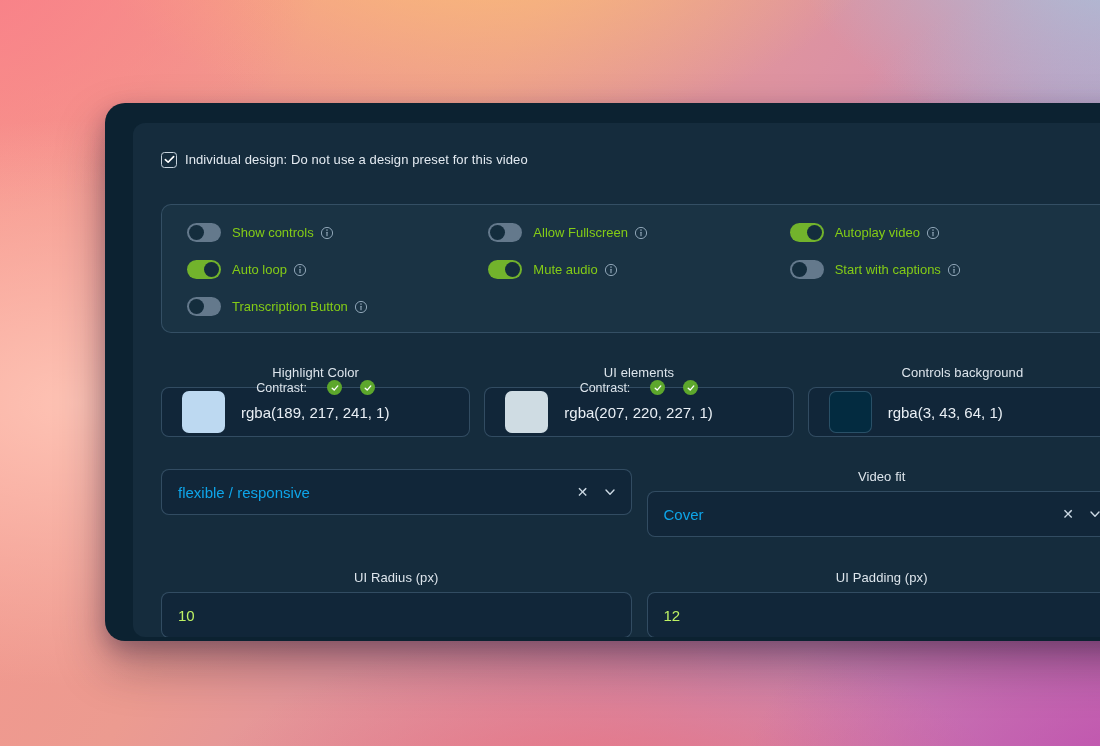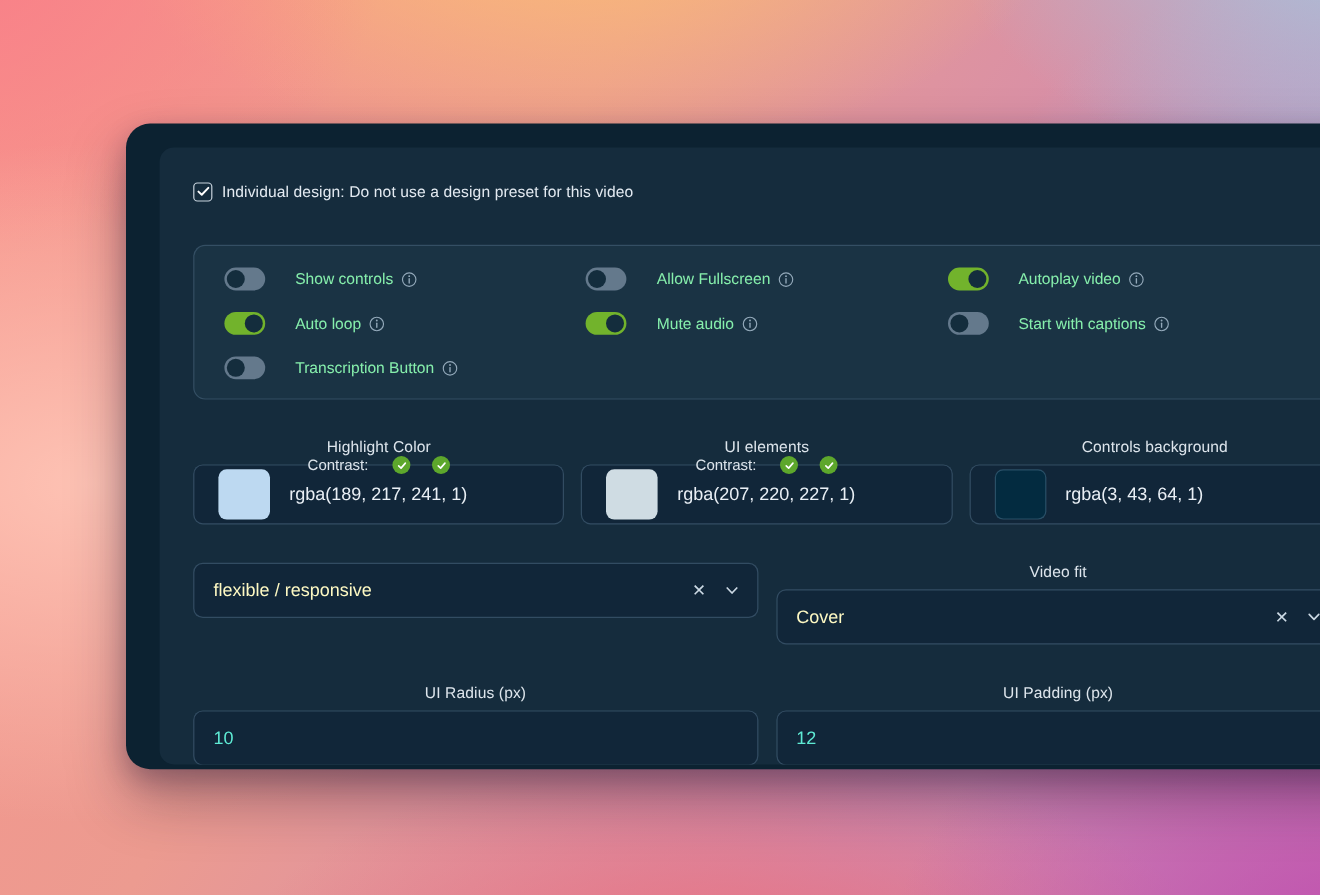--- a/index.html
+++ b/index.html
@@ -67,21 +67,21 @@
     flex: 0 0 auto; cursor: pointer;
   }
   .toggle.off { background: #64798c; }
   .toggle.on  { background: #72b32c; }
   .toggle .knob {
     position: absolute; top: 2px; width: 15px; height: 15px; border-radius: 50%;
     background: #142d3d;
   }
   .toggle.off .knob { left: 2px; }
   .toggle.on  .knob { right: 2px; }
-  .toggle-item .t-label { margin-left: 25px; color: #86efac; font-size: 13px; }
+  .toggle-item .t-label { margin-left: 11px; color: #84cc16; font-size: 13px; }
   .info-icon { margin-left: 6px; display: inline-flex; flex: 0 0 auto; cursor: pointer; }
   .info-icon svg { width: 14px; height: 14px; display: block; }
 
   
   .grid3 { display: grid; grid-template-columns: 1fr 1fr 1fr; column-gap: 14px; margin-bottom: 32px; }
   .grid2 { display: grid; grid-template-columns: 1fr 1fr; column-gap: 15px; margin-bottom: 33px; }
   .label-row {
     display: flex; align-items: center; justify-content: space-between;
     height: 16px; margin-bottom: 6px; flex-direction: column;
   }
@@ -109,34 +109,34 @@
   .color-field .c-value { margin-left: 16px; color: #e9eff5; font-size: 15px; }
 
   
   .select-box {
     height: 46px; border-radius: 8px;
     background: #112639;
     border: 1px solid rgba(130, 165, 195, 0.30);
     display: flex; align-items: center;
     padding: 0 14px 0 16px; cursor: pointer;
   }
-  .select-box .s-value { flex: 1; color: #fef9c3; font-size: 15px; }
+  .select-box .s-value { flex: 1; color: #0ea5e9; font-size: 15px; }
   .clear-x { color: #ccd9e4; font-size: 14px; line-height: 1; padding: 2px; cursor: pointer; }
   .chevron { margin-left: 12px; display: inline-flex; cursor: pointer; }
   .chevron svg { width: 14px; height: 14px; display: block; }
 
   
   .num-box {
     height: 46px; border-radius: 8px;
     background: #112639;
     border: 1px solid rgba(130, 165, 195, 0.30);
     display: flex; align-items: center;
     padding: 0 16px; cursor: text;
   }
-  .num-box .n-value { color: #5eead4; font-size: 15px; }
+  .num-box .n-value { color: #bef264; font-size: 15px; }
 </style>
 </head>
 <body>
 
 <div class="bg"></div>
 
 <div class="modal">
   <div class="panel">
 
     <div class="checkbox-row">

